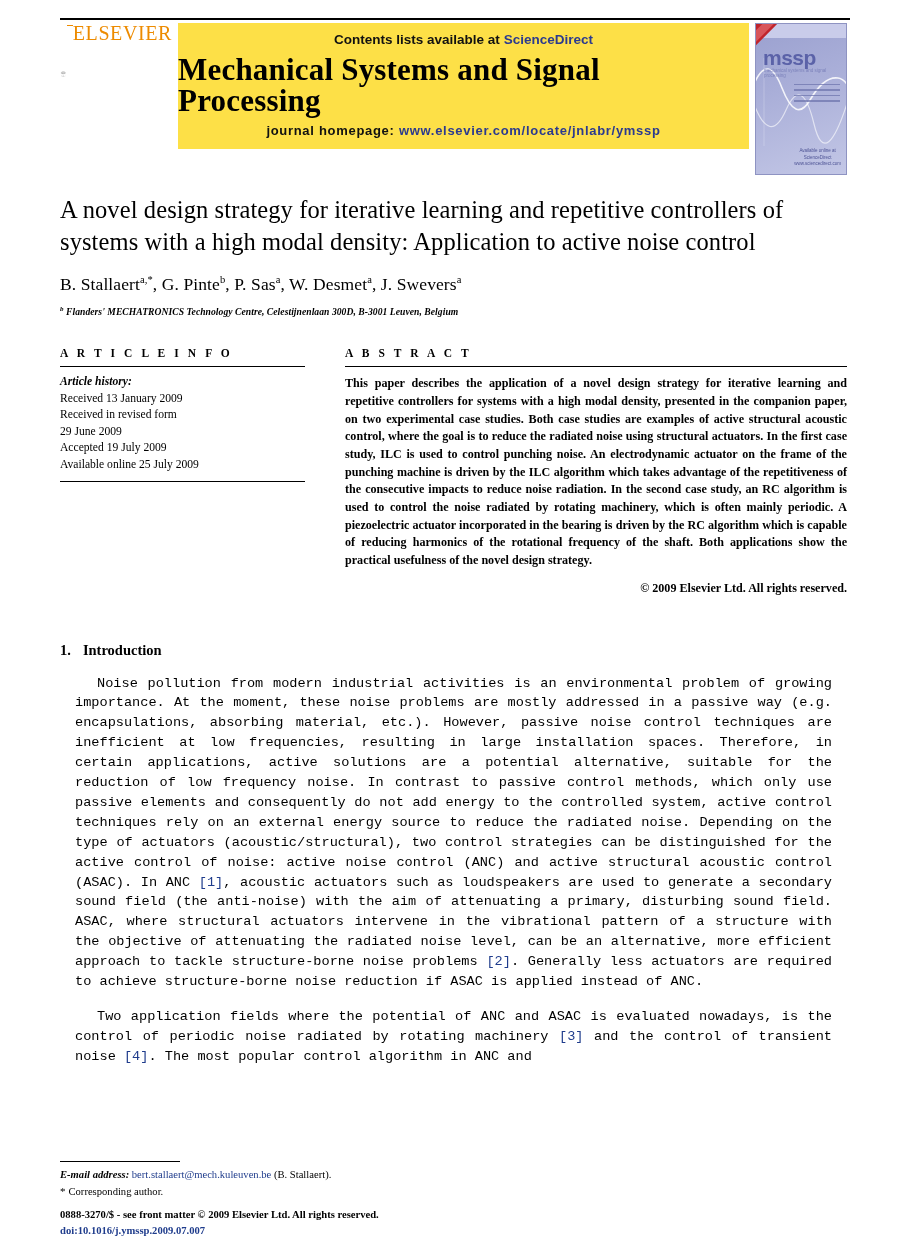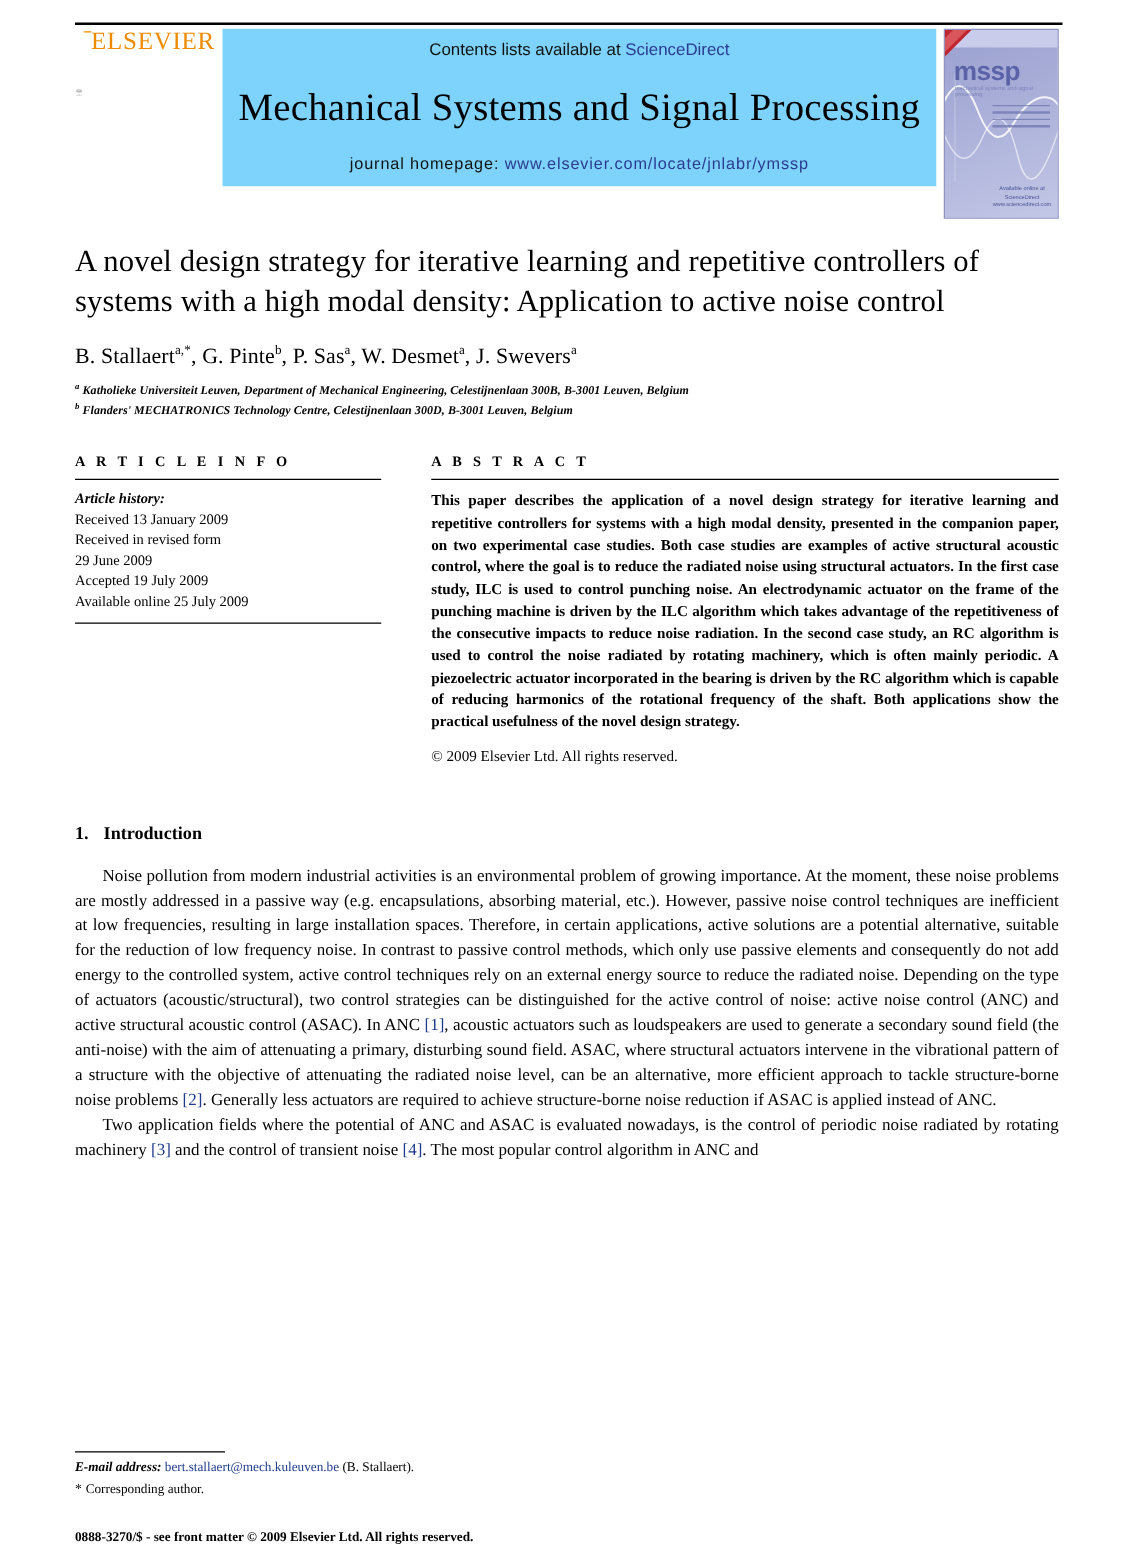--- a/index.html
+++ b/index.html
@@ -71,27 +71,28 @@
     line-height: 1;
     margin-top: -2px;
   }
   .elsevier-rule {
     width: 100px;
     border-top: 1.6px solid #ed8b00;
     margin-bottom: 3px;
   }
   .banner-center {
     flex: 1 1 auto;
-    background: #7dd3fc;
+    background: #fde047;
     display: flex;
     flex-direction: column;
     align-items: center;
     justify-content: space-between;
     padding: 9px 0 11px 0;
     margin: 0 6px 0 6px;
+    font-weight: bold;
   }
   .contents-line {
     font-family: "Liberation Sans", sans-serif;
     font-size: 13.5px;
     color: #111;
   }
   .contents-line .sd {
     color: #2b3a8f;
   }
   .journal-title {
@@ -269,44 +270,45 @@
   }
   .abstract-body {
     margin-top: 8px;
     font-size: 12.1px;
     line-height: 1.46;
     text-align: justify;
     font-weight: bold;
   }
   .abstract-copy {
     margin-top: 11px;
-    text-align: left;
+    text-align: right;
     font-size: 12.1px;
-    font-weight: normal;
+    font-weight: bold;
   }
 
   
   .section-number-head {
     margin-top: 46px;
     font-size: 14.5px;
     font-weight: bold;
     font-family: "Liberation Serif", serif;
   }
   .section-number-head .num {
     margin-right: 12px;
   }
   .body-text {
     margin-top: 15px;
     font-size: 13.6px;
     line-height: 1.465;
     text-align: justify;
   }
   .body-text p {
-    margin: 0;
+    margin: 15px;
     text-indent: 22px;
+    font-family: Liberation Mono, monospace;
   }
   .ref-link {
     color: #1f3c8c;
   }
 
   
   .footnote-area {
     position: absolute;
     left: 60px;
     bottom: 56px;
@@ -419,21 +421,20 @@
   </div>
 
   <div class="title-block">
     <h1 class="paper-title">A novel design strategy for iterative learning and repetitive controllers of systems with a high modal density: Application to active noise control</h1>
 
     <div class="authors">
       <span><span>B. Stallaert</span><sup>a,*</sup></span><span>, </span><span><span>G. Pinte</span><sup>b</sup></span><span>, </span><span><span>P. Sas</span><sup>a</sup></span><span>, </span><span><span>W. Desmet</span><sup>a</sup></span><span>, </span><span><span>J. Swevers</span><sup>a</sup></span>
     </div>
 
     <div class="affil">
-      <div><sup>a</sup> <span>Katholieke Universiteit Leuven, Department of Mechanical Engineering, Celestijnenlaan 300B, B-3001 Leuven, Belgium</span></div>
       <div><sup>b</sup> <span>Flanders' MECHATRONICS Technology Centre, Celestijnenlaan 300D, B-3001 Leuven, Belgium</span></div>
     </div>
   </div>
 
   <div class="info-abstract">
 
     <div class="col-info">
       <div class="sec-head">A R T I C L E   I N F O</div>
       <div class="hr-thick"></div>
       <div class="info-body">
@@ -470,15 +471,16 @@
     <div class="footnote">
       <span class="em-lbl">E-mail address: </span><span class="mail">bert.stallaert@mech.kuleuven.be</span><span> (B. Stallaert).</span>
     </div>
     <div class="footnote">
       <span class="star">*</span><span>Corresponding author.</span>
     </div>
   </div>
 
   <div class="imprint">
     <div>0888-3270/$ - see front matter © 2009 Elsevier Ltd. All rights reserved.</div>
+    <div class="doi">doi:10.1016/j.ymssp.2009.07.007</div>
   </div>
 
 </div>
 
 </body></html>

